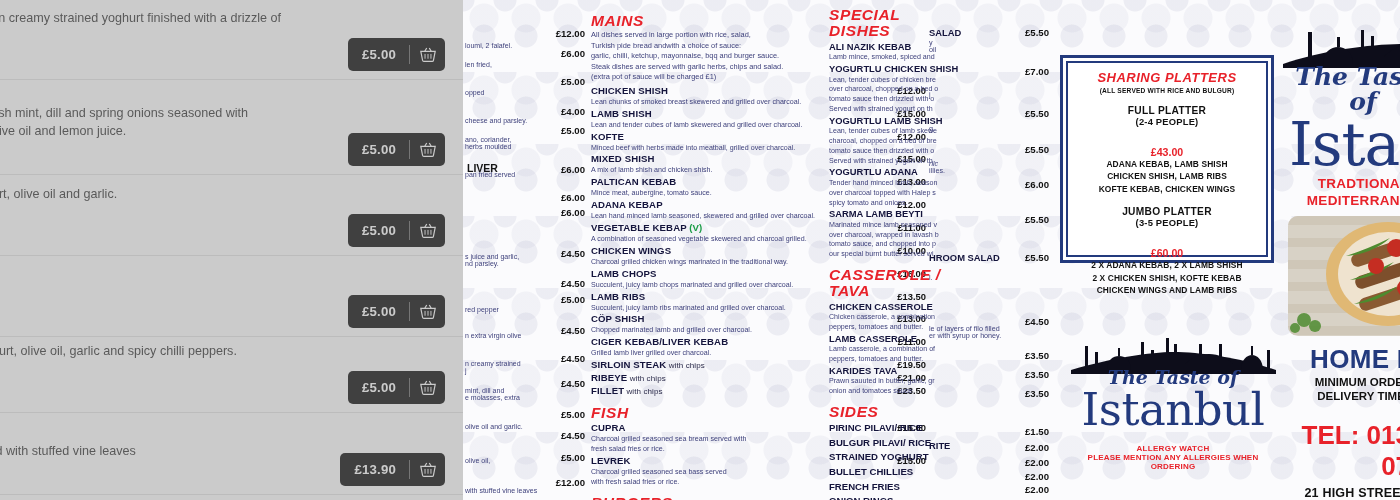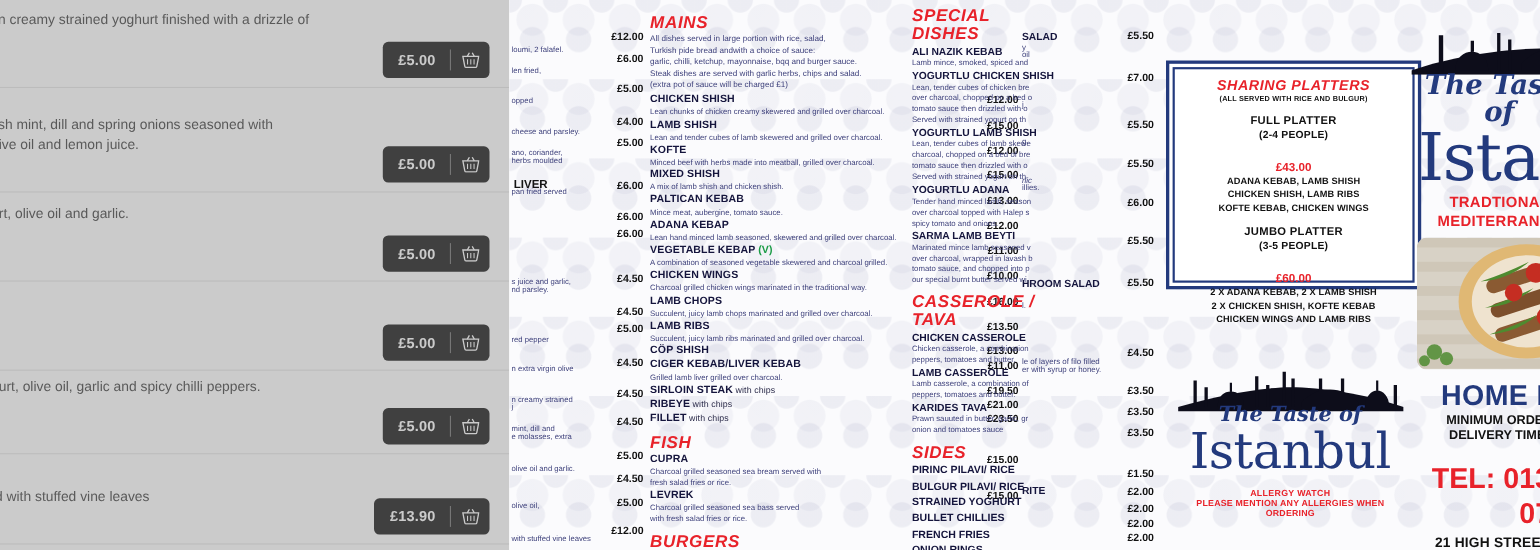--- a/index.html
+++ b/index.html
@@ -141,21 +141,21 @@
   .sp-item-name { font-size: 9.4px; font-weight: bold; color: #14143c; line-height: 1.34; }
   .sp-item-desc { font-size: 7.1px; color: #3c3f7a; line-height: 1.38; }
   .pr-val { position: absolute; right: 10px; font-size: 9.6px; font-weight: bold; color: #111; }
   .pr-frag { position: absolute; left: 0; font-size: 7.2px; color: #3c3f7a; white-space: nowrap; }
   .pr-frag.b { font-weight: bold; font-size: 9.4px; color: #14143c; }
 
   
   #platters {
     position: absolute;
     left: 597px; top: 55px;
-    width: 232px; height: 208px;
+    width: 214px; height: 208px;
     background: #ffffff;
     border: 3px solid #233a7d;
     padding: 3px;
   }
   #platters .inner {
     border: 2px solid #233a7d;
     height: 100%;
     padding: 7px 6px;
     text-align: center;
   }
@@ -344,21 +344,21 @@
       <div class="cl-price" style="top: 452px;">£5.00</div>
       <div class="cl-price" style="top: 477px;">£12.00</div>
     </div>
 
   <div class="col" id="col-mains">
     <div class="sec-head">MAINS</div>
     <div class="sec-note" id="mains-note">All dishes served in large portion with rice, salad,<br>Turkish pide bread andwith a choice of sauce:<br>garlic, chilli, ketchup, mayonnaise, bqq and burger sauce.<br>Steak dishes are served with garlic herbs, chips and salad.<br>(extra pot of sauce will be charged £1)</div>
     <div id="mains-items">
         <div class="item">
           <div class="item-name">CHICKEN SHISH</div>
-          <div class="item-desc">Lean chunks of chicken creamy skewered and grilled over charcoal.</div>
+          <div class="item-desc">Lean chunks of smoked breast skewered and grilled over charcoal.</div>
           <div class="item-price">£12.00</div>
         </div>
         <div class="item">
           <div class="item-name">LAMB SHISH</div>
           <div class="item-desc">Lean and tender cubes of lamb skewered and grilled over charcoal.</div>
           <div class="item-price">£15.00</div>
         </div>
         <div class="item">
           <div class="item-name">KOFTE</div>
           <div class="item-desc">Minced beef with herbs made into meatball, grilled over charcoal.</div>
@@ -394,20 +394,21 @@
           <div class="item-desc">Succulent, juicy lamb chops marinated and grilled over charcoal.</div>
           <div class="item-price">£16.00</div>
         </div>
         <div class="item">
           <div class="item-name">LAMB RIBS</div>
           <div class="item-desc">Succulent, juicy lamb ribs marinated and grilled over charcoal.</div>
           <div class="item-price">£13.50</div>
         </div>
         <div class="item">
           <div class="item-name">CÖP SHISH</div>
+          <div class="item-desc">Chopped marinated lamb and grilled over charcoal.</div>
           <div class="item-price">£13.00</div>
         </div>
         <div class="item">
           <div class="item-name">CIGER KEBAB/LIVER KEBAB</div>
           <div class="item-desc">Grilled lamb liver grilled over charcoal.</div>
           <div class="item-price">£11.00</div>
         </div>
         <div class="item">
           <div class="item-name">SIRLOIN STEAK<span class="sub"> with chips</span></div>
           <div class="item-price">£19.50</div>

